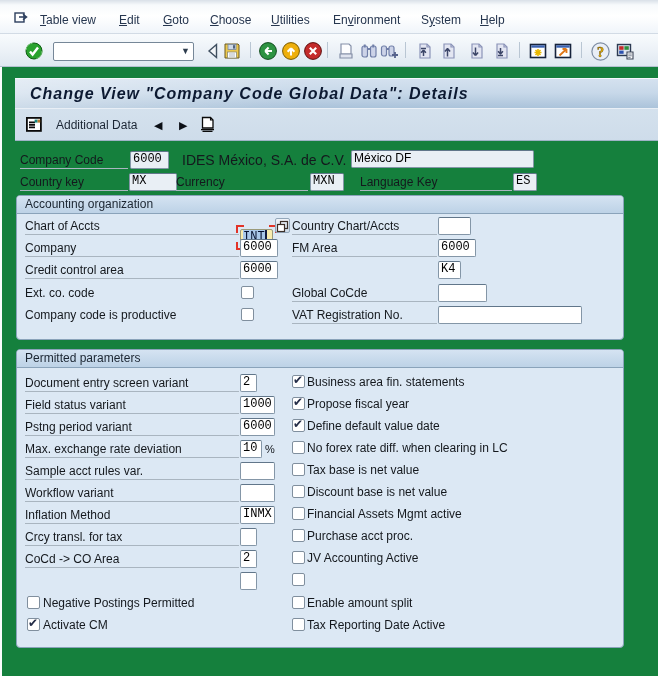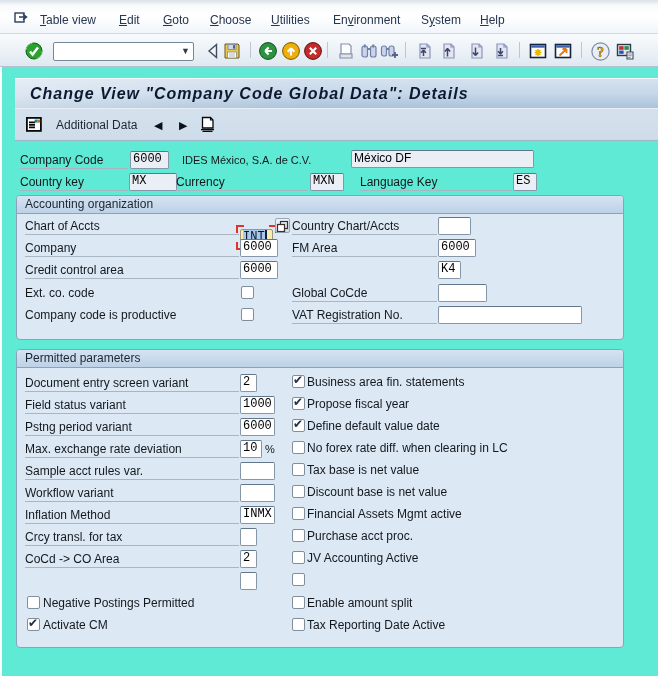--- a/index.html
+++ b/index.html
@@ -1,17 +1,17 @@
 <!DOCTYPE html>
 <html><head>
 <meta charset="utf-8">
 <style>
   html,body{margin:0;padding:0;}
   .page{position:relative;width:658px;height:676px;overflow:hidden;
-        font-family:"Liberation Sans",sans-serif;background:#5eead4;}
+        font-family:"Liberation Sans",sans-serif;background:#15803d;}
 
   
   .menubar{position:absolute;left:0;top:0;width:658px;height:34px;
     background:linear-gradient(180deg,#d9e0e8 0px,#f7fafc 5px,#ffffff 16px,#f0f5fa 33px);
     border-bottom:1px solid #d2dbe5;box-sizing:border-box;}
   .menu-icon{position:absolute;left:13px;top:9px;width:16px;height:16px;}
   .menu-item{position:absolute;top:11px;height:18px;line-height:18px;
     font-size:12px;color:#26364f;cursor:default;}
   .menu-item .mn{text-decoration:underline;}
 
@@ -48,21 +48,21 @@
 
   
   .lbl{position:absolute;height:16px;line-height:16px;font-size:12px;color:#14181d;white-space:nowrap;}
   .lbl.ul{border-bottom:1px solid #a9b5c0;}
   .fld{position:absolute;height:18px;box-sizing:border-box;background:#fff;
     border:1px solid #8496a7;border-top-color:#61768a;border-radius:2px;
     font-family:"Liberation Mono","DejaVu Sans Mono",monospace;
     font-size:12px;line-height:15px;color:#000;padding:0 2px;white-space:nowrap;overflow:hidden;}
   .fld.ro{background:#e9eff5;}
   .fld.sans{font-family:"Liberation Sans",sans-serif;}
-  .statictext{position:absolute;height:18px;line-height:18px;font-size:11px;color:#14181d;white-space:nowrap;}
+  .statictext{position:absolute;height:18px;line-height:18px;font-size:14px;color:#14181d;white-space:nowrap;}
   .unit{position:absolute;height:18px;line-height:18px;font-size:11px;color:#14181d;}
 
   .cb{position:absolute;width:13px;height:13px;box-sizing:border-box;background:#fff;
     border:1px solid #808f9e;border-radius:2px;}
   .cb .mark{position:absolute;left:0px;top:-3px;width:14px;
     font-family:"DejaVu Sans",sans-serif;font-size:12px;font-weight:bold;color:#232c47;}
   .cblbl{position:absolute;height:16px;line-height:16px;font-size:12px;color:#14181d;white-space:nowrap;}
 
   .focuswrap{position:absolute;margin-top:12px;}
   

